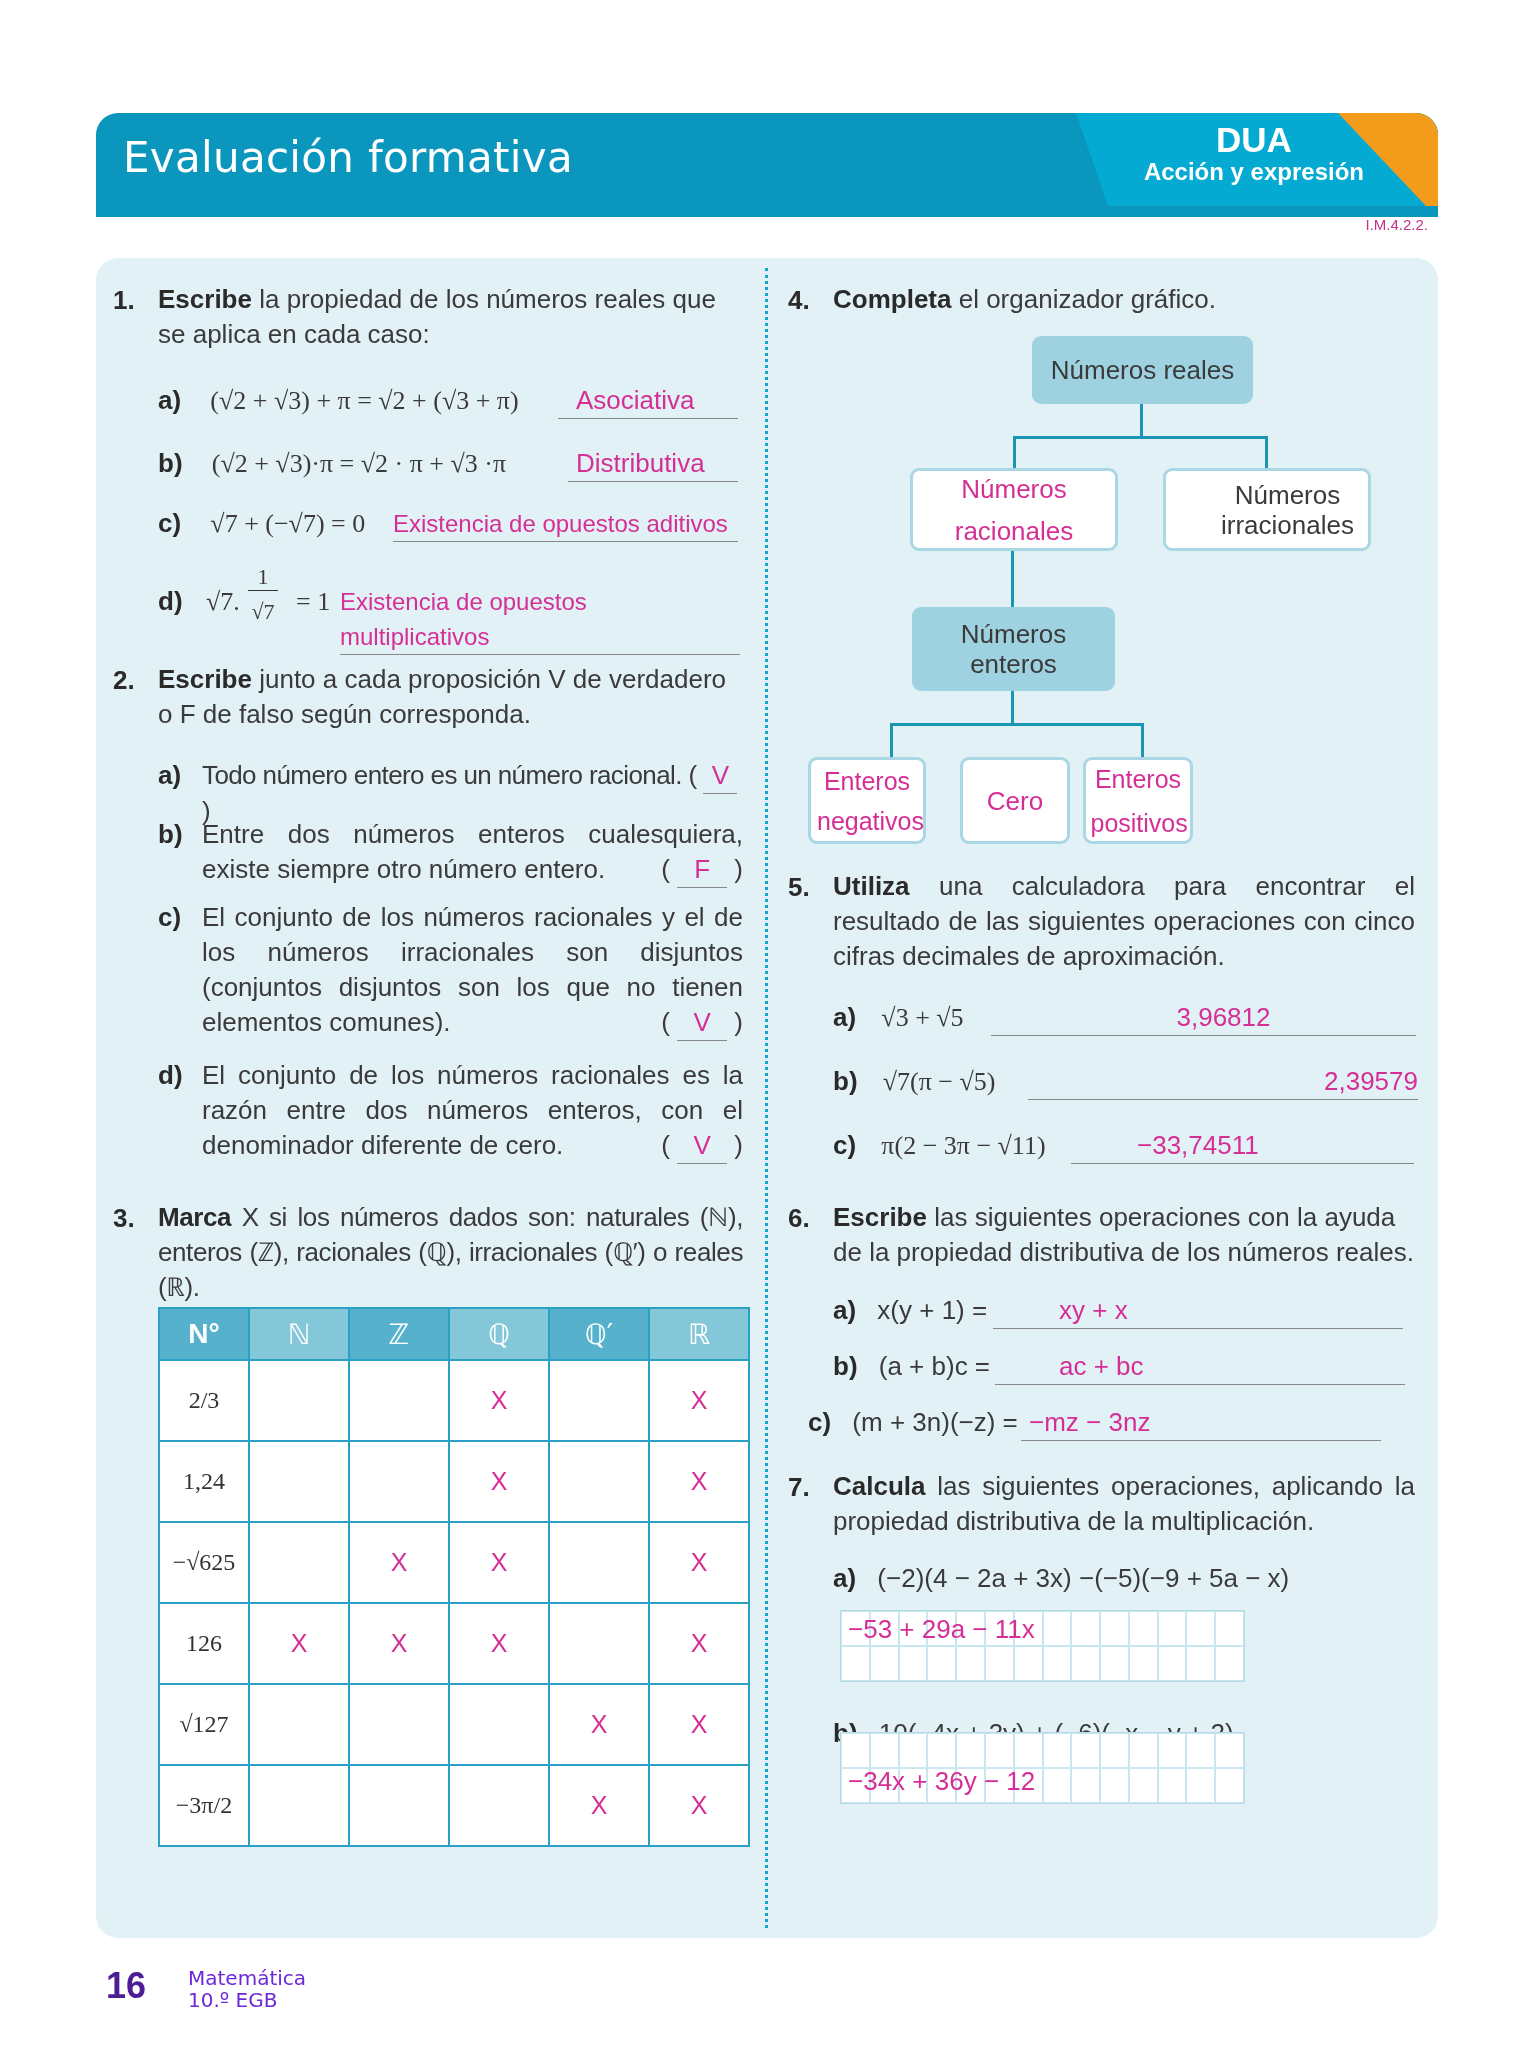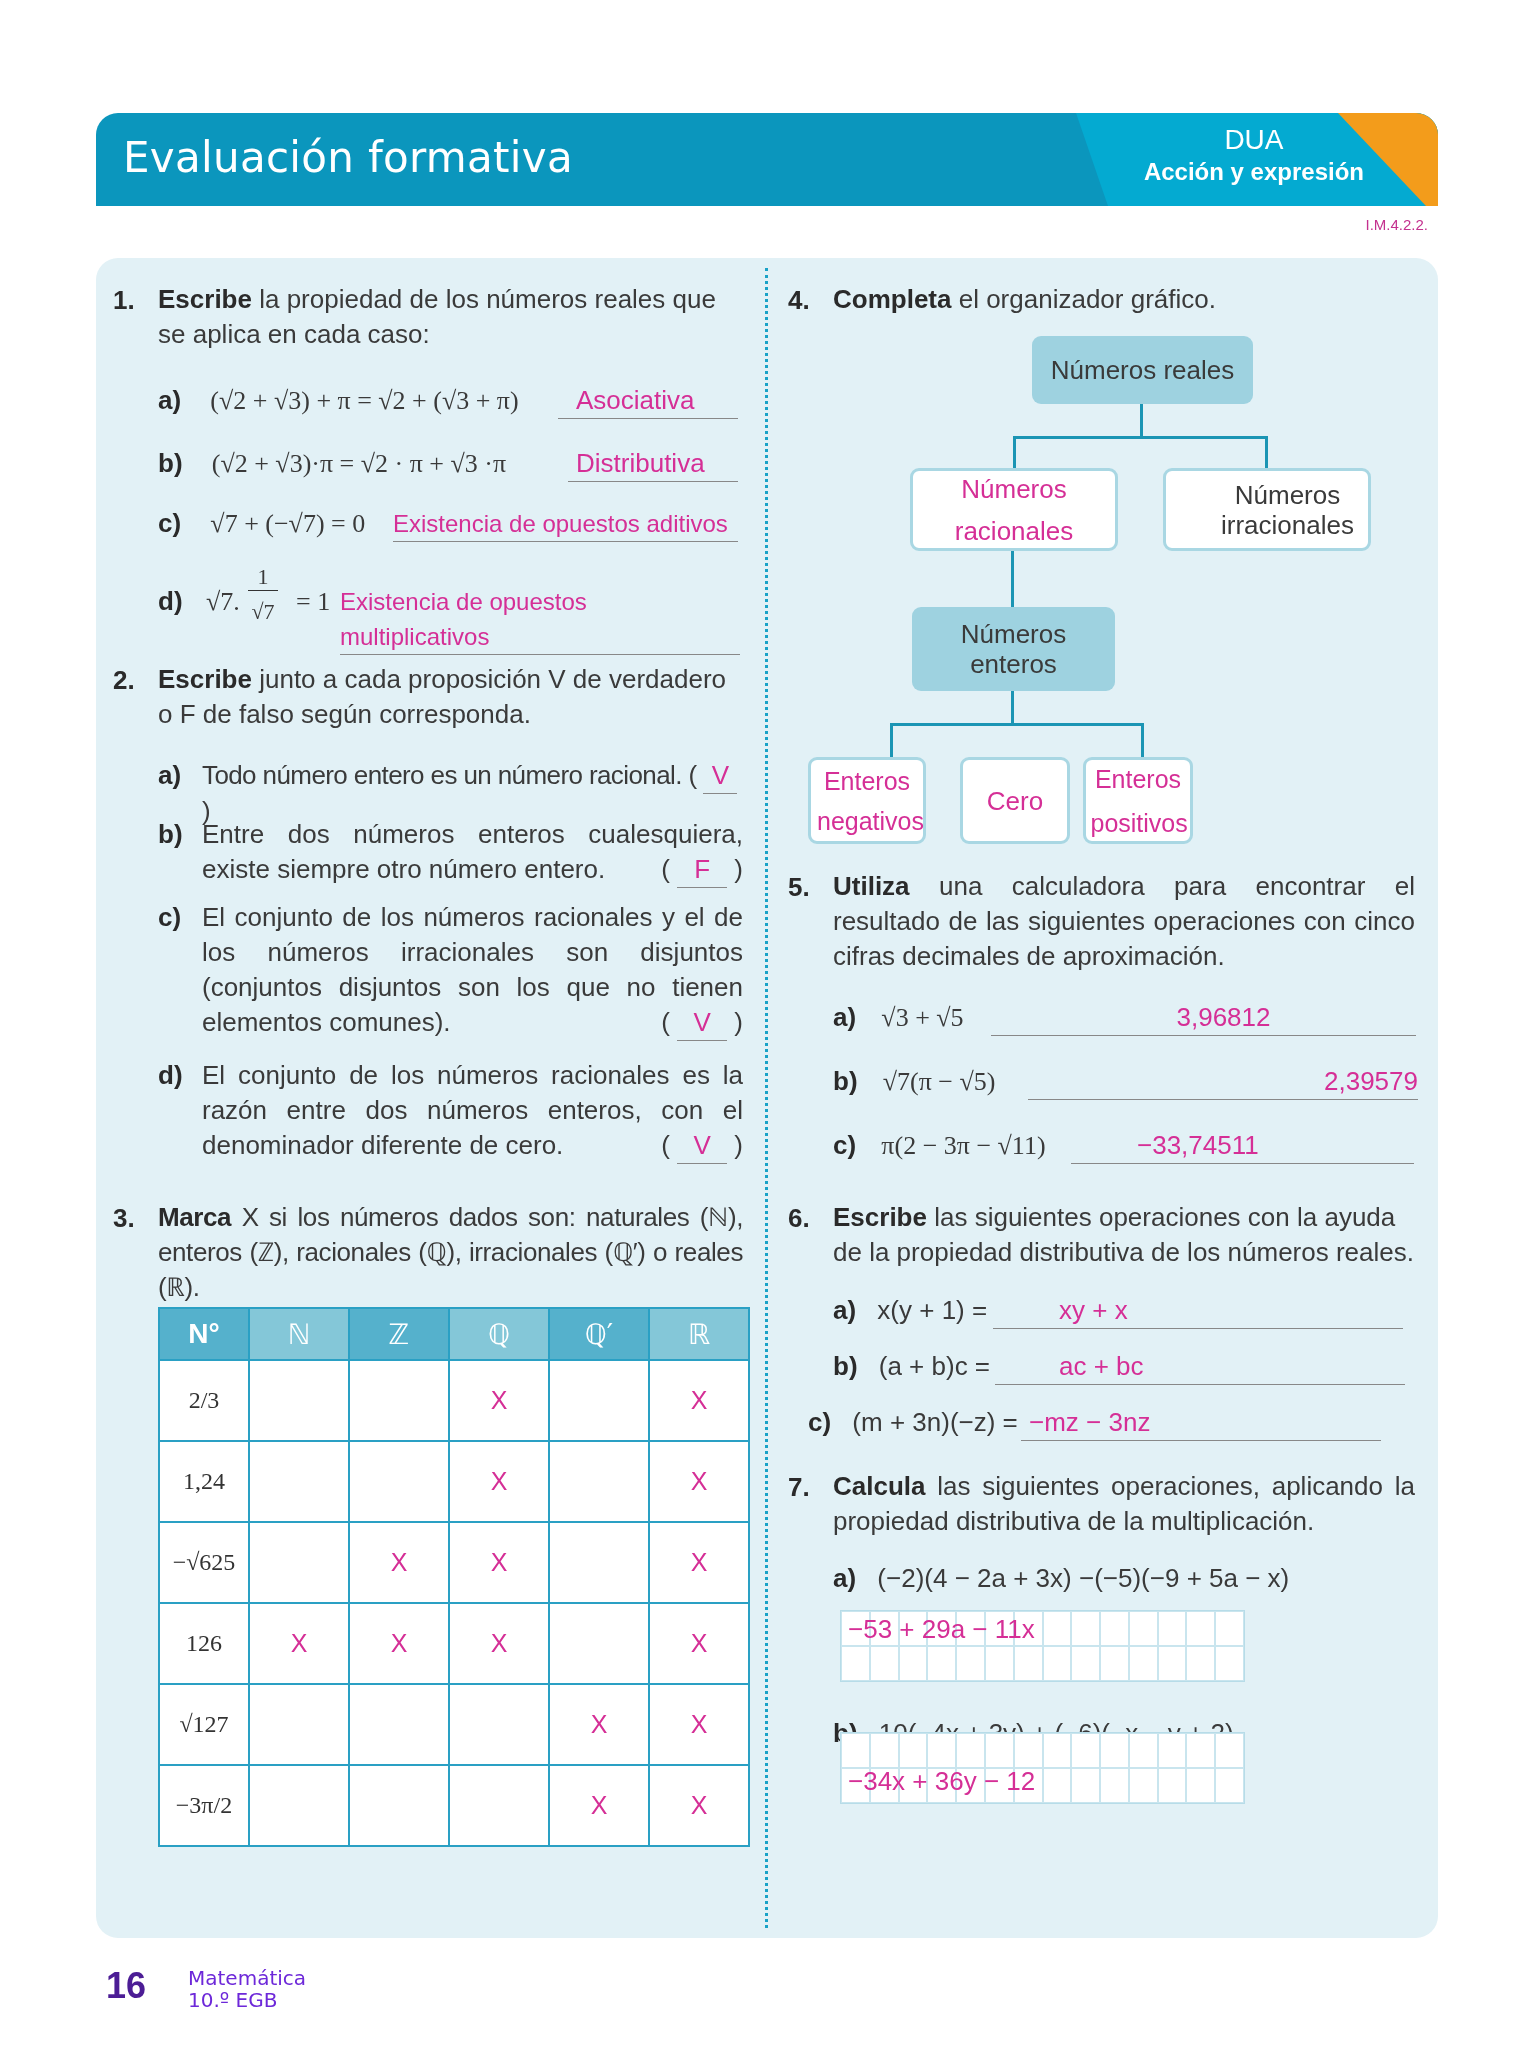--- a/index.html
+++ b/index.html
@@ -1,29 +1,29 @@
 <!DOCTYPE html>
 <html><head>
 <meta charset="utf-8">
 <style>
   * { box-sizing: border-box; margin: 0; padding: 0; }
   html, body { width: 1536px; height: 2048px; background: #ffffff; overflow: hidden; }
   body { position: relative; font-family: "Liberation Sans", sans-serif; color: #3a3a3a; }
 
   
-  .banner { position: absolute; left: 96px; top: 113px; width: 1342px; height: 93px;
+  .banner { position: absolute; left: 96px; top: 113px; width: 1342px; height: 104px;
     background: #0b96bd; border-radius: 22px 22px 0 0; overflow: hidden; }
   .banner-light { position: absolute; left: 980px; top: 0; width: 420px; height: 93px;
     background: #04aad1; clip-path: polygon(0 0, 100% 0, 100% 100%, 32px 100%); }
   .banner-orange { position: absolute; left: 1242px; top: 0; width: 100px; height: 93px;
     background: #f39c1b; clip-path: polygon(0 0, 100% 0, 100% 100%, 88px 100%); }
   .banner-title { position: absolute; left: 27px; top: 20px; font-size: 42px; color: #fff;
     font-family: "DejaVu Sans", sans-serif; letter-spacing: 0.3px; }
   .dua { position: absolute; right: 74px; top: 10px; text-align: center; color: #fff; }
-  .dua-title { font-size: 28px; font-weight: normal; line-height: 34px; }
+  .dua-title { font-size: 35px; font-weight: bold; line-height: 34px; }
   .dua-sub { font-size: 24px; font-weight: bold; line-height: 30px; }
   .indicator { position: absolute; right: 108px; top: 216px; font-size: 15px; color: #c4318f; }
 
   
   .panel { position: absolute; left: 96px; top: 258px; width: 1342px; height: 1680px;
     background: #e2f1f6; border-radius: 22px; }
   .divider { position: absolute; left: 765px; top: 268px; height: 1660px; width: 0;
     border-left: 3px dotted #19a2c7; }
 
   .txt { position: absolute; font-size: 26px; line-height: 35px; color: #3a3a3a; }

